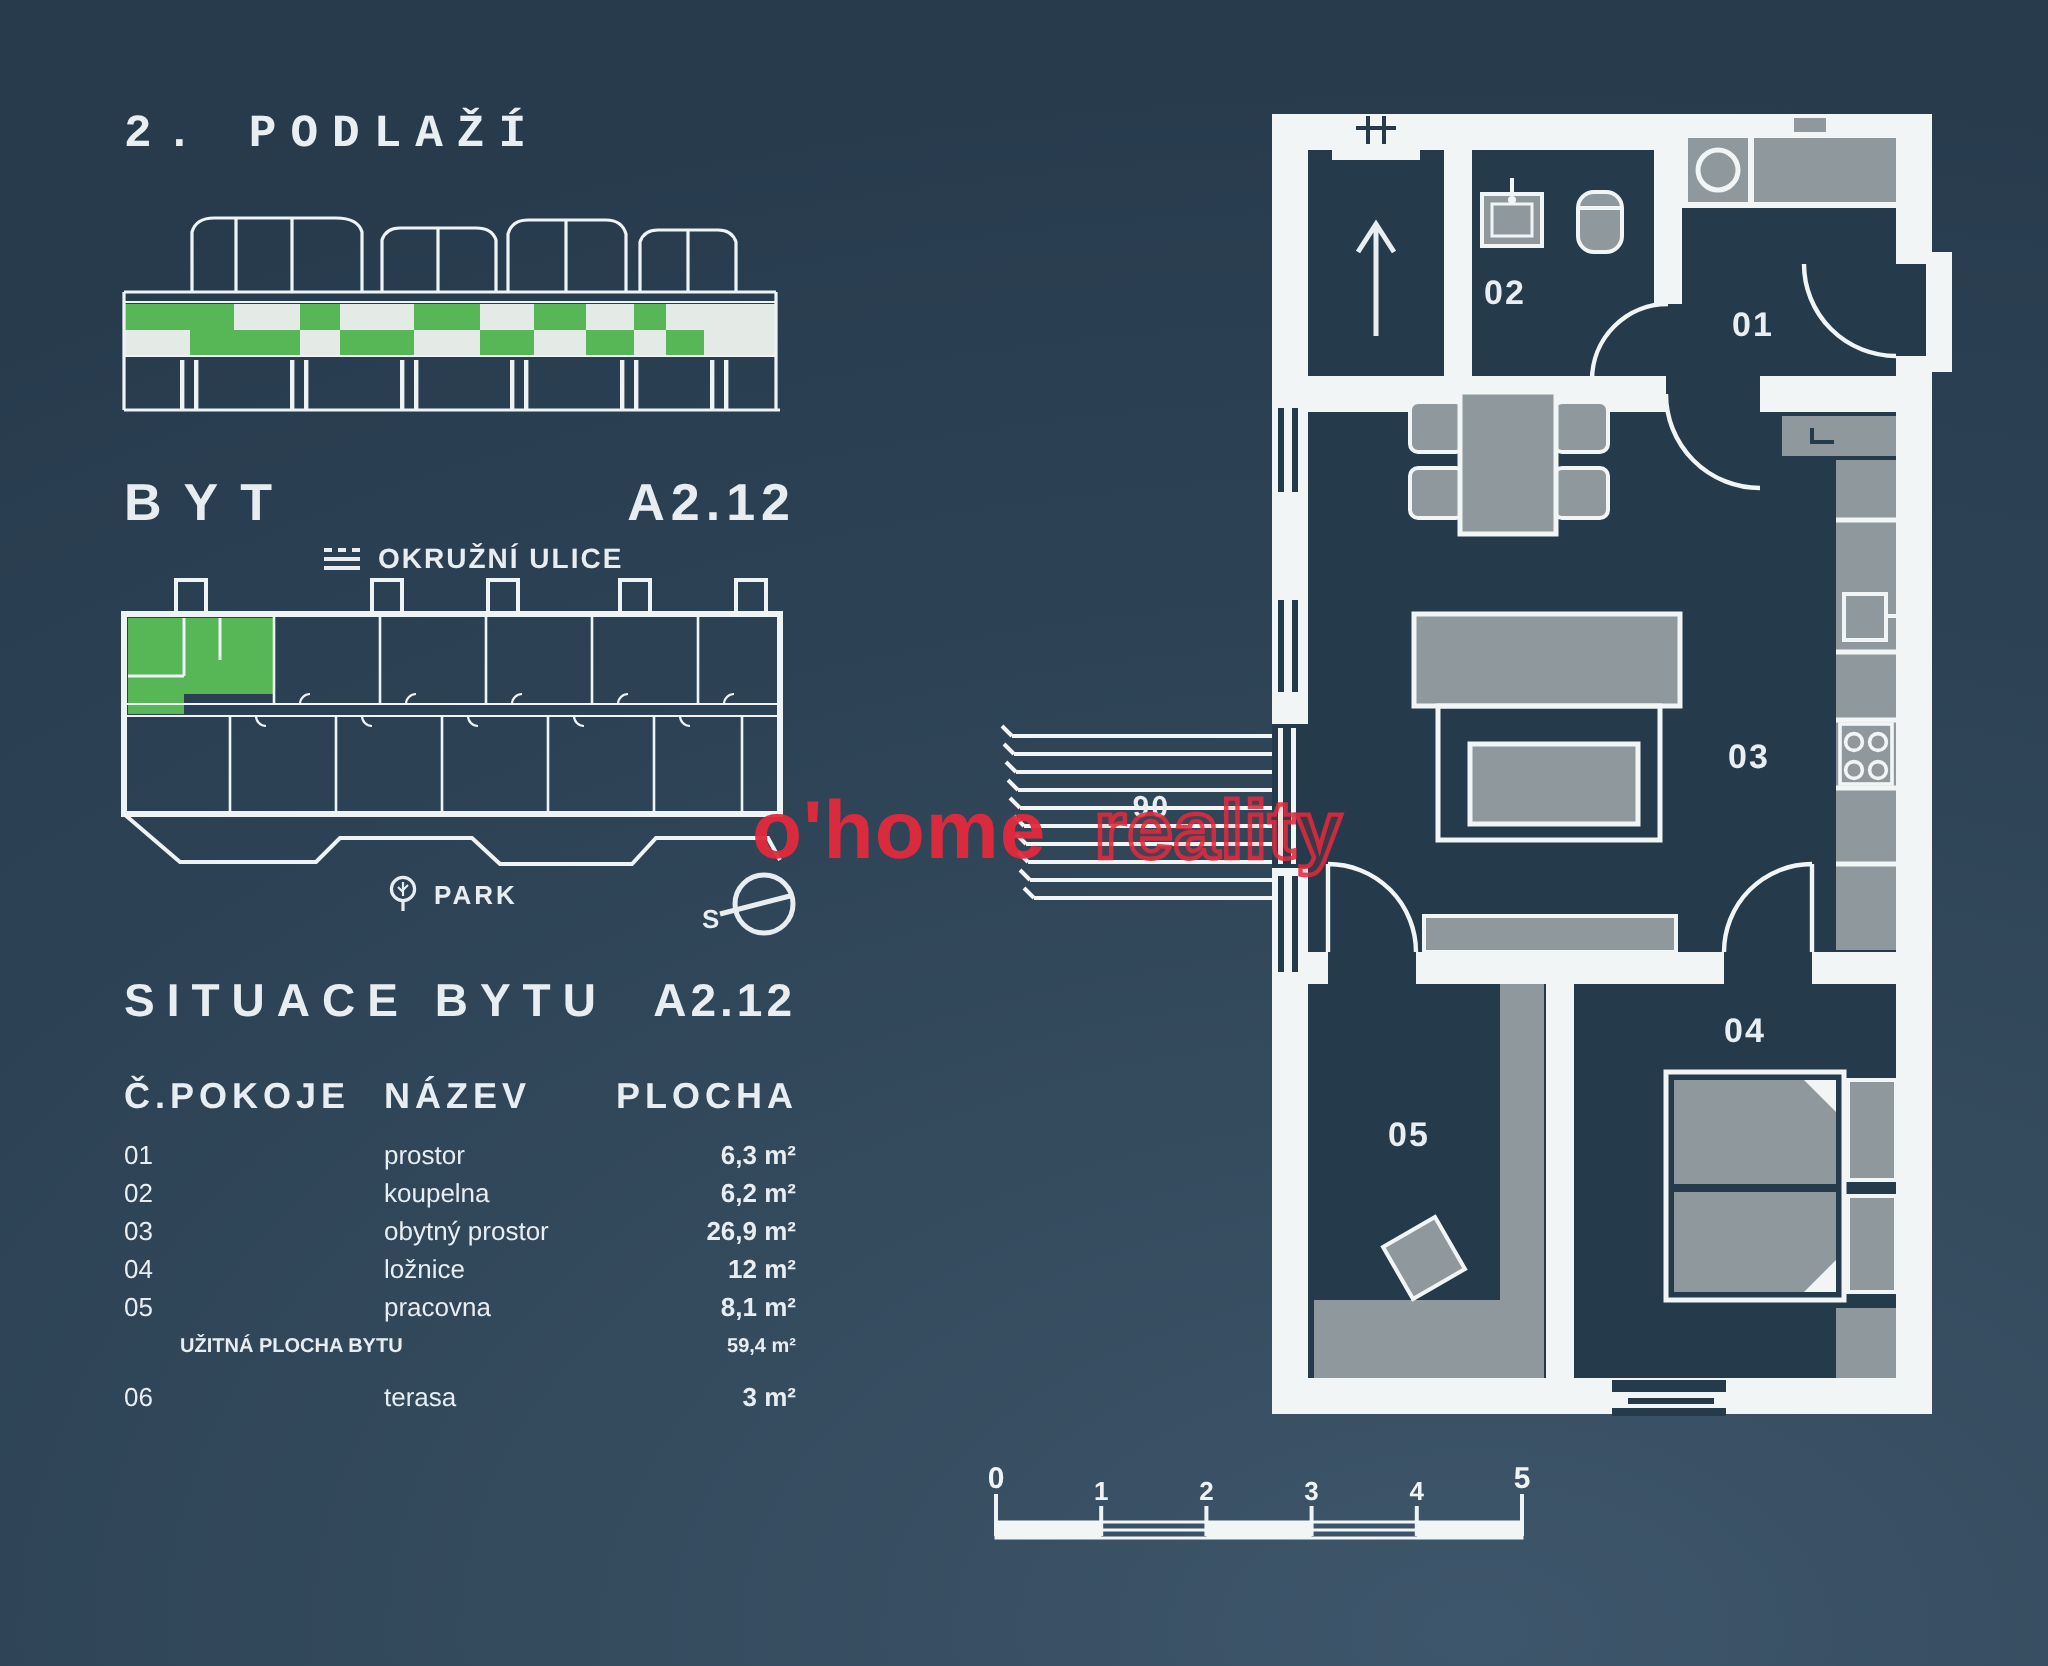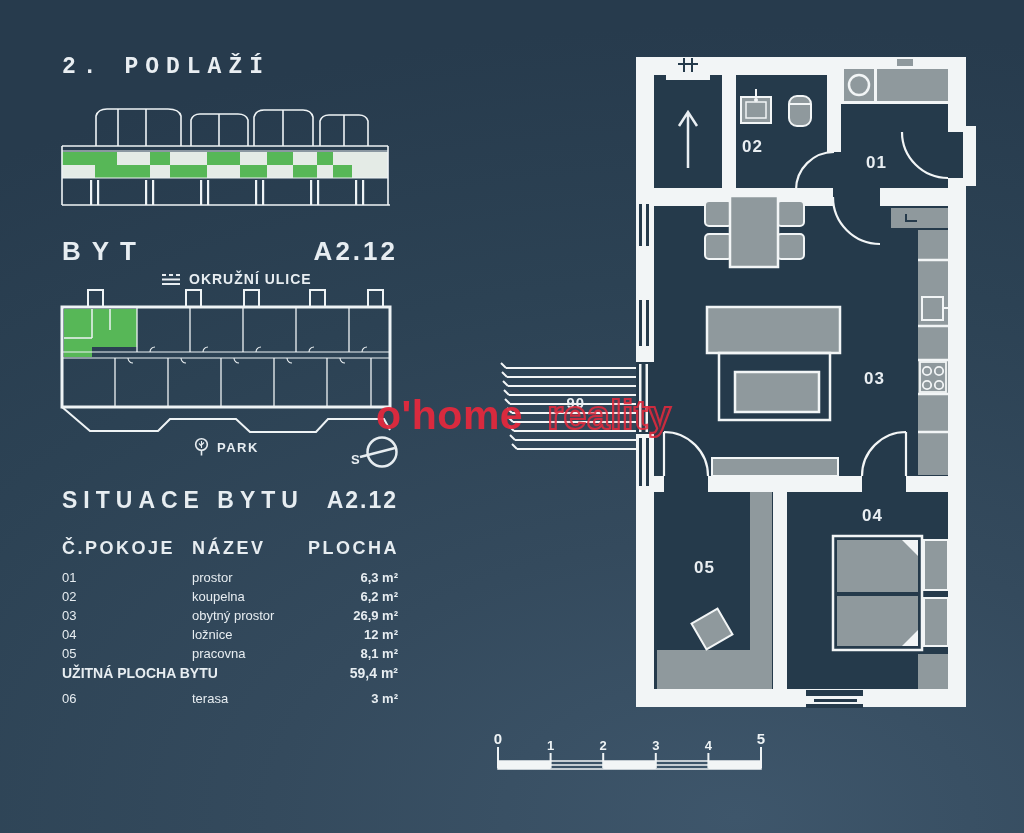--- a/index.html
+++ b/index.html
@@ -17,21 +17,21 @@
   .situ-row{display:flex;justify-content:space-between;align-items:baseline;}
   .situ-title{font-size:23px;font-weight:700;letter-spacing:6px;}
   .situ-code{font-size:23px;font-weight:600;letter-spacing:2px;}
   .tbl-head{display:flex;margin-top:24px;font-size:18px;font-weight:700;letter-spacing:2.5px;}
   .tbl-row{display:flex;font-size:13px;line-height:19px;font-weight:400;}
   .rows{margin-top:9px;}
   .c1{width:130px;}
   .c2{flex:1;}
   .c3{width:90px;text-align:right;font-weight:600;}
   .tbl-head .c3{font-weight:700;}
-  .total-row{font-size:14px;line-height:21px;font-weight:700;}
+  .total-row{font-size:10px;line-height:21px;font-weight:700;margin-left:28px;}
   .total-row .c2{flex:1;}
   .terrace-row{margin-top:5px;}
   .watermark{left:376px;top:392px;font-size:41px;font-weight:700;letter-spacing:0.5px;white-space:nowrap;z-index:5;opacity:.95;}
   .wm-brand{color:#e3293d;}
   .wm-suffix{color:rgba(227,41,61,0.12);-webkit-text-stroke:2.2px rgba(227,41,61,0.92);margin-left:24px;}
   svg{display:block;}
   svg text{font-family:"Liberation Sans","DejaVu Sans",sans-serif;}
   .room-label{font-size:17px;font-weight:600;fill:#e9eef2;letter-spacing:1px;}
   .scale-num{font-size:13px;font-weight:600;fill:#eef3f5;}
   .scale-num-end{font-size:15px;font-weight:700;fill:#eef3f5;}

